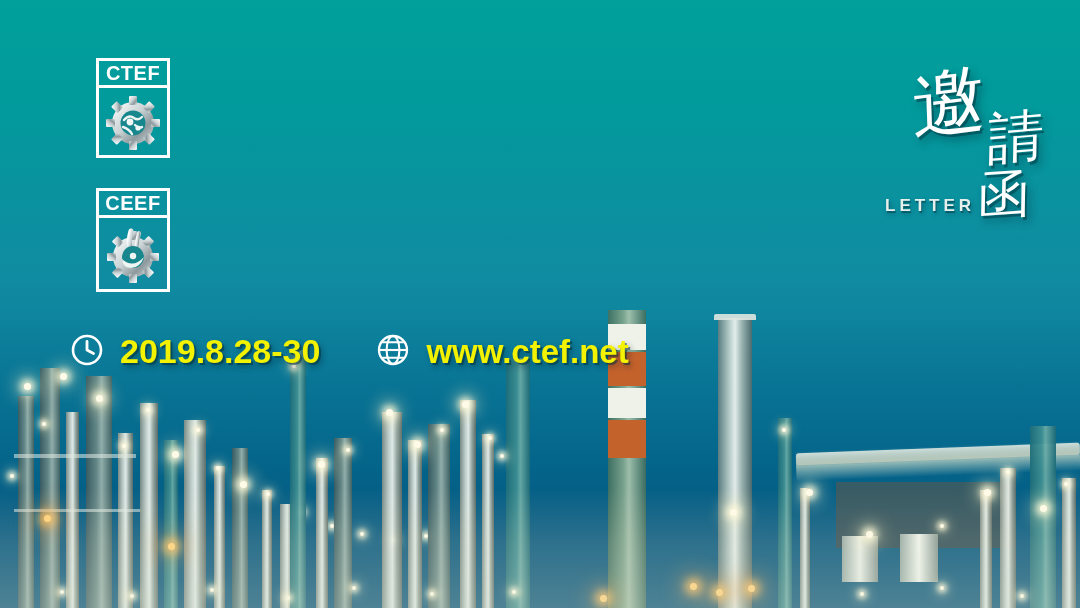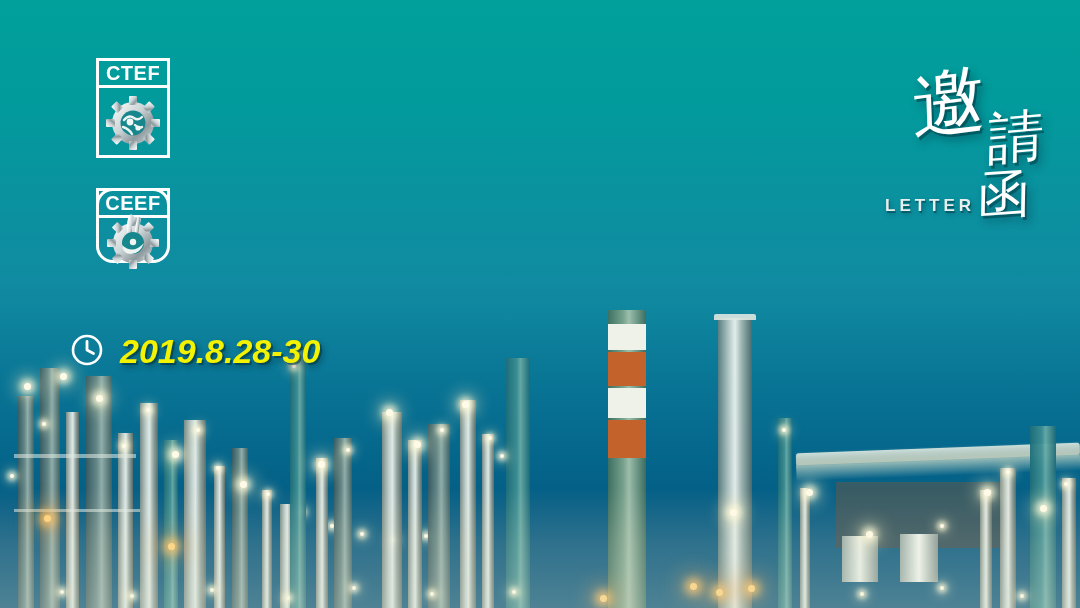--- a/index.html
+++ b/index.html
@@ -74,21 +74,21 @@
     transform-origin:center;
   }
   .invite-en{
     position:absolute;color:#e7efec;letter-spacing:4px;font-weight:bold;
     font-family:"Liberation Sans",sans-serif;
     text-shadow:1px 2px 0 rgba(0,55,65,.5), 2px 3px 5px rgba(0,30,45,.35);
   }
 
   
   .infobar{position:absolute;left:70px;top:332px;display:flex;align-items:center;gap:0;}
-  .info-item{display:flex;align-items:center;font-style:italic;}
+  .info-item{display:flex;align-items:center;}
   .ic{flex:0 0 auto;display:block;}
   .info-text{
     color:#f2f202;font-weight:bold;white-space:nowrap;
     font-family:"Liberation Sans","DejaVu Sans",sans-serif;
     text-shadow:2px 2px 0 rgba(0,45,55,.5), 3px 4px 6px rgba(0,25,40,.4);
   }
 </style>
 </head>
 <body>
 
@@ -237,21 +237,21 @@
           </g>
           <circle r="12.5" fill="#18868d"></circle>
           <path d="M-9 -3 q5 -6 10 -2 q4 3 8 -1 M-10 4 q6 2 9 7 M2 2 q4 4 7 2" stroke="#eef5f3" stroke-width="2.4" fill="none" stroke-linecap="round"></path>
           <circle cx="-3" cy="-1" r="3.4" fill="#f2f8f6"></circle>
           <circle cx="5" cy="5" r="2.6" fill="#f2f8f6"></circle>
         </g>
       </svg>
     </div>
   </div>
 
-  <div class="logo" style="left:64px;top:188px;width:74px;height:75px;border-radius:17px;">
+  <div class="logo" style="left:64px;top:188px;width:74px;height:104px;">
     <div class="tag">CEEF</div>
     <div class="art">
       <svg width="60" height="58" viewBox="0 0 60 58" aria-hidden="true">
         <defs>
           <linearGradient id="gmet2" x1="0" y1="0" x2="1" y2="1">
             <stop offset="0" stop-color="#ffffff"></stop>
               <stop offset=".45" stop-color="#cbd4d6"></stop>
             <stop offset=".72" stop-color="#8d999d"></stop>
               <stop offset="1" stop-color="#dbe3e4"></stop>
           </linearGradient>
@@ -298,16 +298,27 @@
       <span class="ic">
         <svg width="34" height="34" viewBox="0 0 34 34" aria-hidden="true">
           <circle cx="17" cy="17" r="14" fill="none" stroke="#ffffff" stroke-width="2.6"></circle>
           <path d="M17 8.5 V17 L23.5 20.5" fill="none" stroke="#ffffff" stroke-width="2.8" stroke-linecap="round" stroke-linejoin="round"></path>
         </svg>
       </span>
       <span class="info-text" style="font-size:34px;margin-left:16px;">2019.8.28-30</span>
     </div>
 
 
+    <div class="info-item" style="margin-left:56px;">
+      <span class="ic">
+        <svg width="34" height="34" viewBox="0 0 34 34" aria-hidden="true">
+          <circle cx="17" cy="17" r="14" fill="none" stroke="#ffffff" stroke-width="2.3"></circle>
+          <ellipse cx="17" cy="17" rx="6.4" ry="14" fill="none" stroke="#ffffff" stroke-width="2.1"></ellipse>
+          <line x1="3" y1="17" x2="31" y2="17" stroke="#ffffff" stroke-width="2.1"></line>
+          <path d="M6.2 9.2 H27.8 M6.2 24.8 H27.8" stroke="#ffffff" stroke-width="1.9" fill="none"></path>
+        </svg>
+      </span>
+      <span class="info-text" style="font-size:33px;margin-left:16px;">www.ctef.net</span>
+    </div>
 
   </div>
 
 </div>
 
 </body></html>

